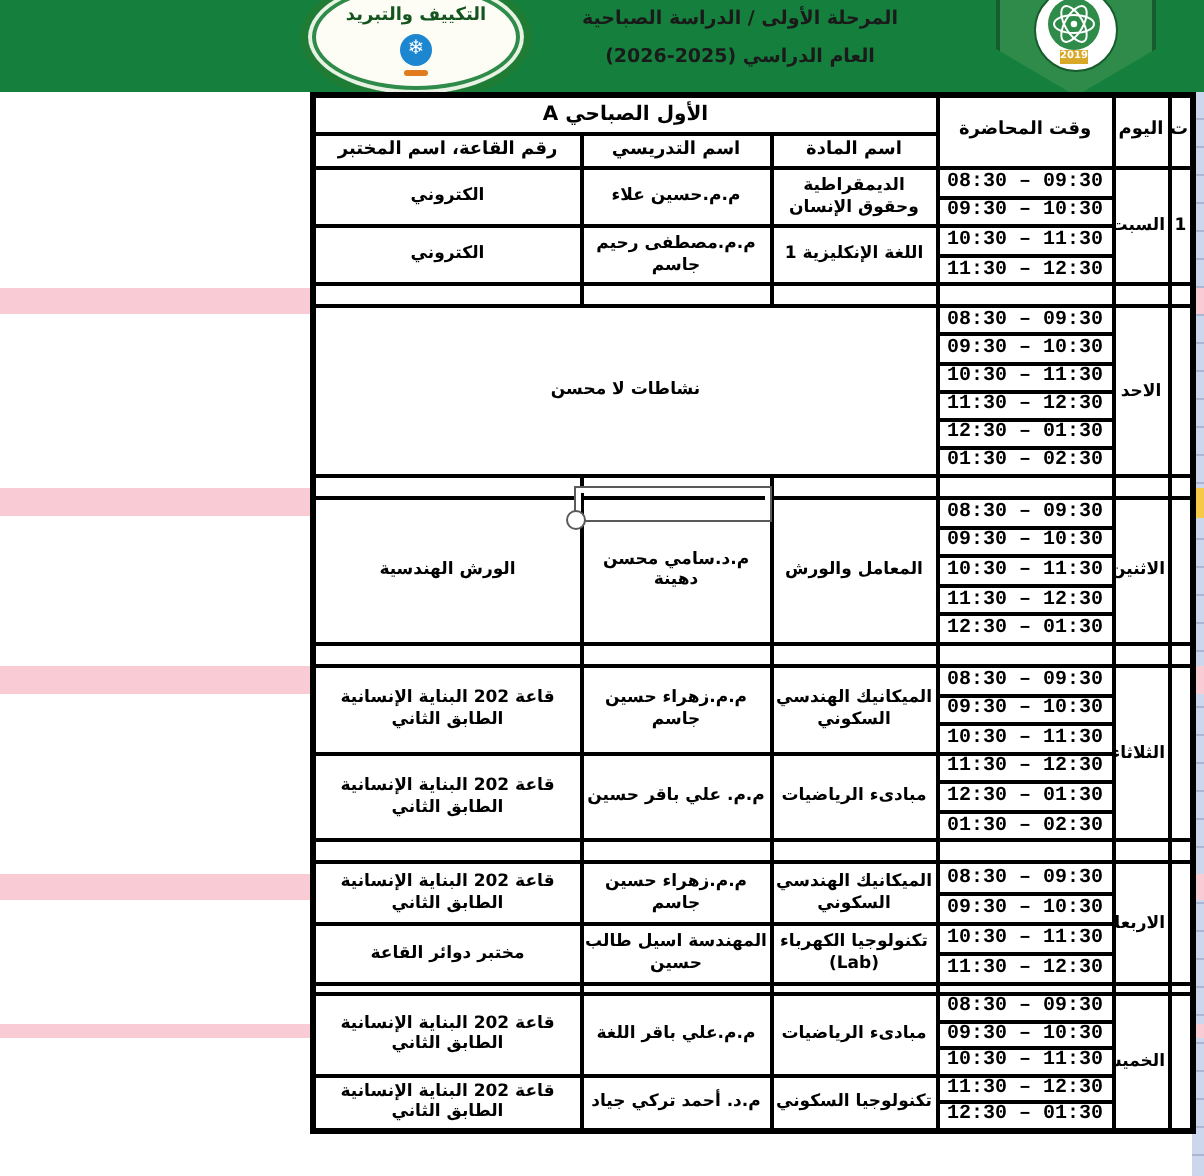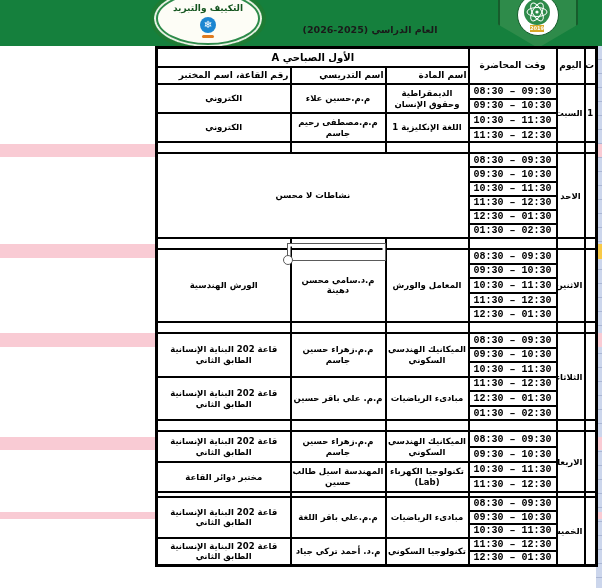--- a/index.html
+++ b/index.html
@@ -5,21 +5,21 @@
   html,body{margin:0;padding:0;}
   body{
     width:602px;height:588px;position:relative;overflow:hidden;
     background:#ffffff;
     font-family:"DejaVu Sans",sans-serif;
   }
   
   .top-band{position:absolute;left:0;top:0;width:602px;height:46px;background:#15803d;padding-left:12px;}
   .title-block{position:absolute;left:252px;top:4px;width:236px;text-align:center;direction:rtl;}
   .title-line1{font-size:9.5px;font-weight:bold;color:#1a1a1a;}
-  .title-line2{font-size:9.5px;font-weight:bold;color:#1a1a1a;margin-top:20px;}
+  .title-line2{font-size:9.5px;font-weight:bold;color:#1a1a1a;margin-top:8px;}
   
   .dept-logo{position:absolute;left:150px;top:-14px;width:108px;height:57px;
     border-radius:50%;background:#fdfdf6;border:4px solid #1e7c34;
     box-shadow:inset 0 0 0 2px #e8f2e3, inset 0 0 0 4px #2e8b4a;overflow:hidden;}
   .dept-logo-text{position:absolute;left:0;right:0;top:13px;text-align:center;
     font-size:9px;font-weight:bold;color:#14551f;direction:rtl;}
   .dept-snow-circle{position:absolute;left:46px;top:27px;width:16px;height:16px;border-radius:50%;
     background:#1c86d1;color:#fff;font-size:10px;line-height:16px;text-align:center;}
   .dept-motto{position:absolute;left:48px;top:45px;width:12px;height:3px;background:#e07b1f;border-radius:2px;}
   
@@ -46,21 +46,21 @@
   table.sched td{border:2px solid #000;padding:0 1px;text-align:center;vertical-align:middle;
     font-weight:bold;color:#000;background:#fff;overflow:hidden;}
   td.th{background:#b6c4e3;font-size:9px;line-height:1.1;direction:rtl;}
   td.sect{font-size:10px;}
   td.time{background:#b6c4e3;direction:ltr;font-size:10px;letter-spacing:0;color:#0a0a14;
     font-family:Liberation Mono, monospace;white-space:nowrap;}
   td.ar{font-size:8.5px;line-height:1.25;direction:rtl;}
   td.dayname{background:#b6c4e3;font-size:8.5px;direction:rtl;}
   td.no{background:#b6c4e3;font-size:8.5px;}
   td.pinkcell{background:#f9cbd4;}
-  tr.hr1 td{height:17px;} tr.hr2 td{height:15px;text-align:right;}
+  tr.hr1 td{height:17px;} tr.hr2 td{height:15px;}
   tr.r15 td{height:12.6px;}
   tr.rpink td{height:9px;}
   tr.rpinkthin td{height:3px;}
   tr.r14 td{height:12.1px;}
   tr.r16 td{height:13.2px;}
   tr.r13 td{height:11.5px;}
   
   .sel-box{position:absolute;left:287px;top:243px;width:97px;height:16px;z-index:6;
     border:1.5px solid #5a5a5a;box-shadow:inset 0 0 0 2.5px #ffffff;}
   .sel-handle{position:absolute;left:-5px;bottom:-5px;width:8px;height:8px;border-radius:50%;
@@ -69,20 +69,21 @@
 </head>
 <body>
 
 <div class="top-band">
   <div class="dept-logo">
     <div class="dept-logo-text">التكييف والتبريد</div>
     <div class="dept-snow-circle">❄</div>
     <div class="dept-motto"></div>
   </div>
   <div class="title-block">
+    <div class="title-line1">المرحلة الأولى / الدراسة الصباحية</div>
     <div class="title-line2">العام الدراسي (2025-2026)</div>
   </div>
   <div class="uni-logo">
     <div class="uni-circle">
       <div class="uni-core">
         <svg width="26" height="26" viewBox="0 0 26 26">
           <ellipse cx="13" cy="13" rx="10" ry="4.5" fill="none" stroke="#ffffff" stroke-width="1"></ellipse>
           <ellipse cx="13" cy="13" rx="10" ry="4.5" fill="none" stroke="#ffffff" stroke-width="1" transform="rotate(60 13 13)"></ellipse>
           <ellipse cx="13" cy="13" rx="10" ry="4.5" fill="none" stroke="#ffffff" stroke-width="1" transform="rotate(120 13 13)"></ellipse>
           <circle cx="13" cy="13" r="1.6" fill="#ffffff"></circle>

